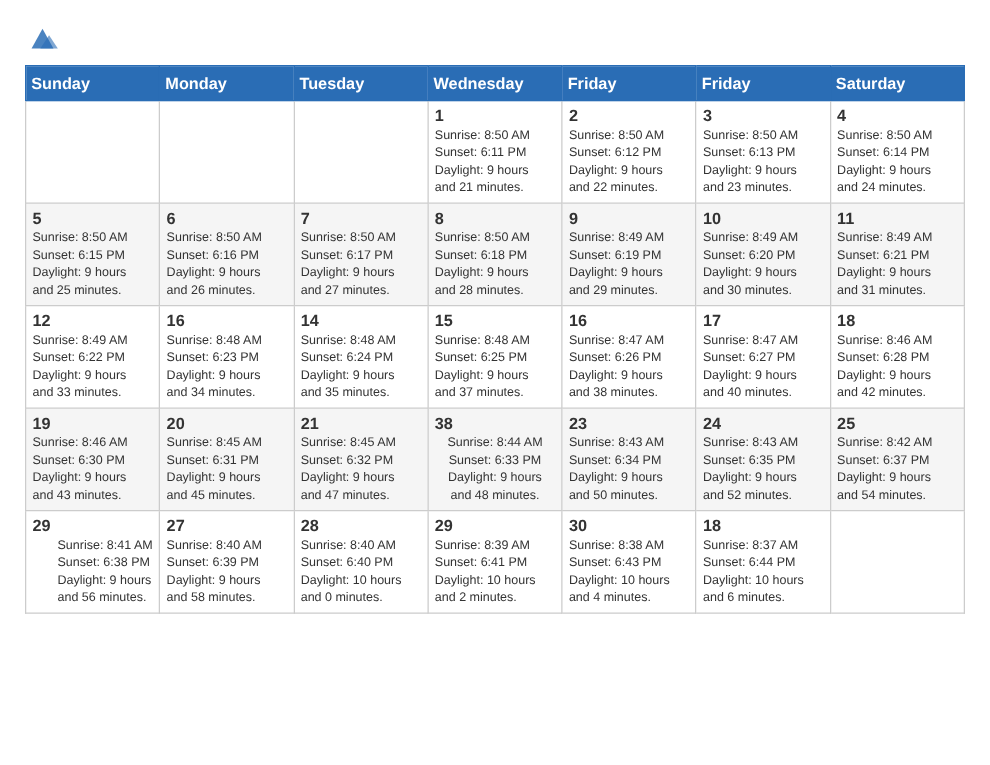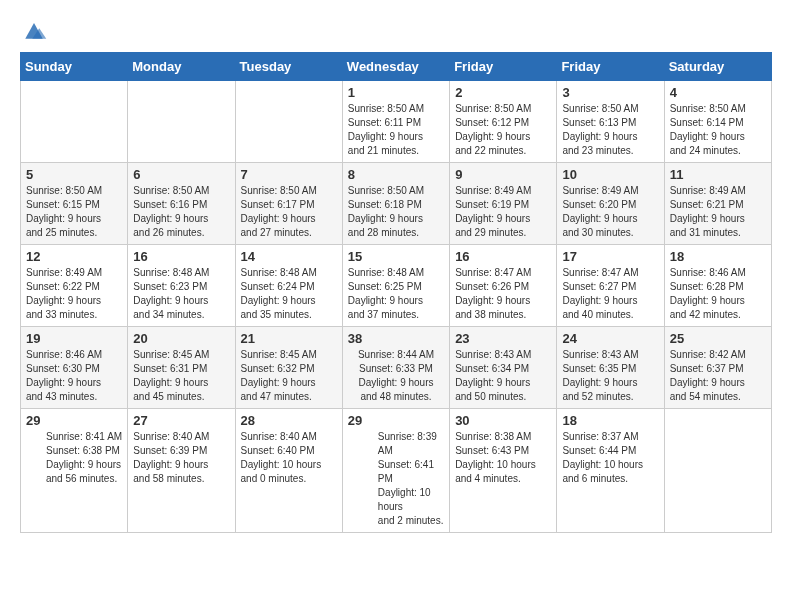--- a/index.html
+++ b/index.html
@@ -343,21 +343,21 @@
           </td>
           <td>
             <span class="day-number">28</span>
             <div class="day-info" style="white-space: pre-line;">Sunrise: 8:40 AM
 Sunset: 6:40 PM
 Daylight: 10 hours
 and 0 minutes.</div>
           </td>
           <td>
             <span class="day-number">29</span>
-            <div class="day-info" style="white-space: pre-line; margin-left: 30px;">Sunrise: 8:39 AM
+            <div class="day-info" style="white-space: pre-line;">Sunrise: 8:39 AM
 Sunset: 6:41 PM
 Daylight: 10 hours
 and 2 minutes.</div>
           </td>
           <td>
             <span class="day-number">30</span>
             <div class="day-info" style="white-space: pre-line;">Sunrise: 8:38 AM
 Sunset: 6:43 PM
 Daylight: 10 hours
 and 4 minutes.</div>

